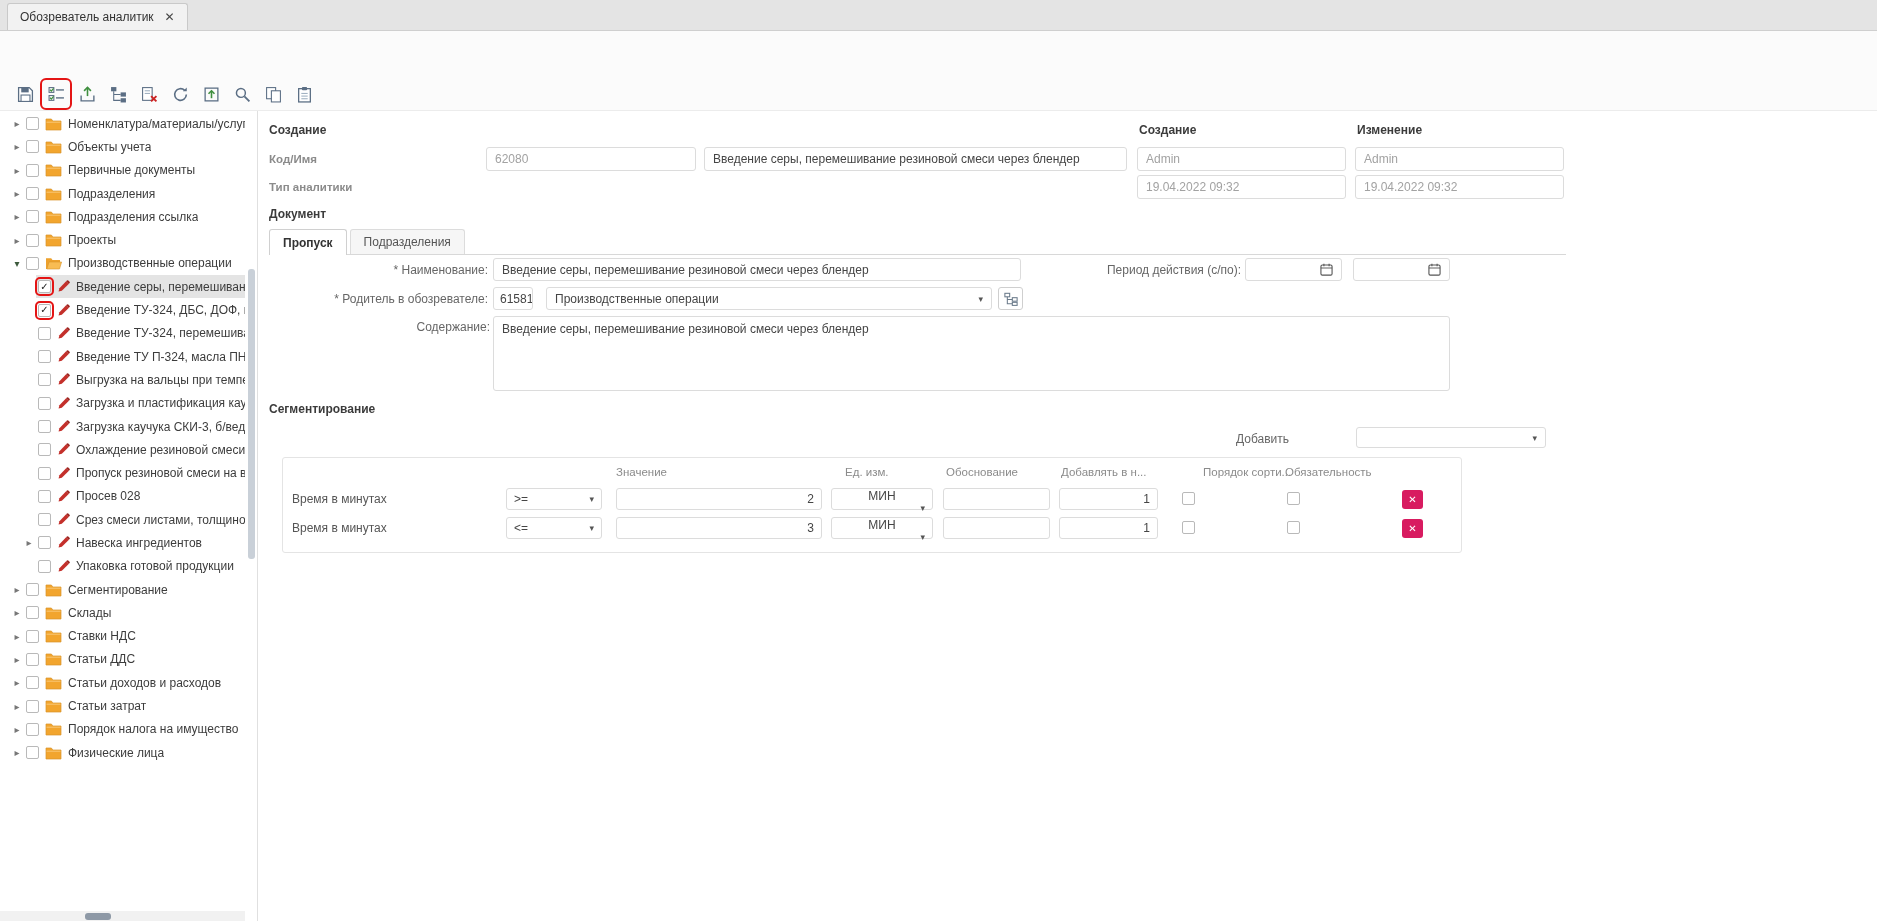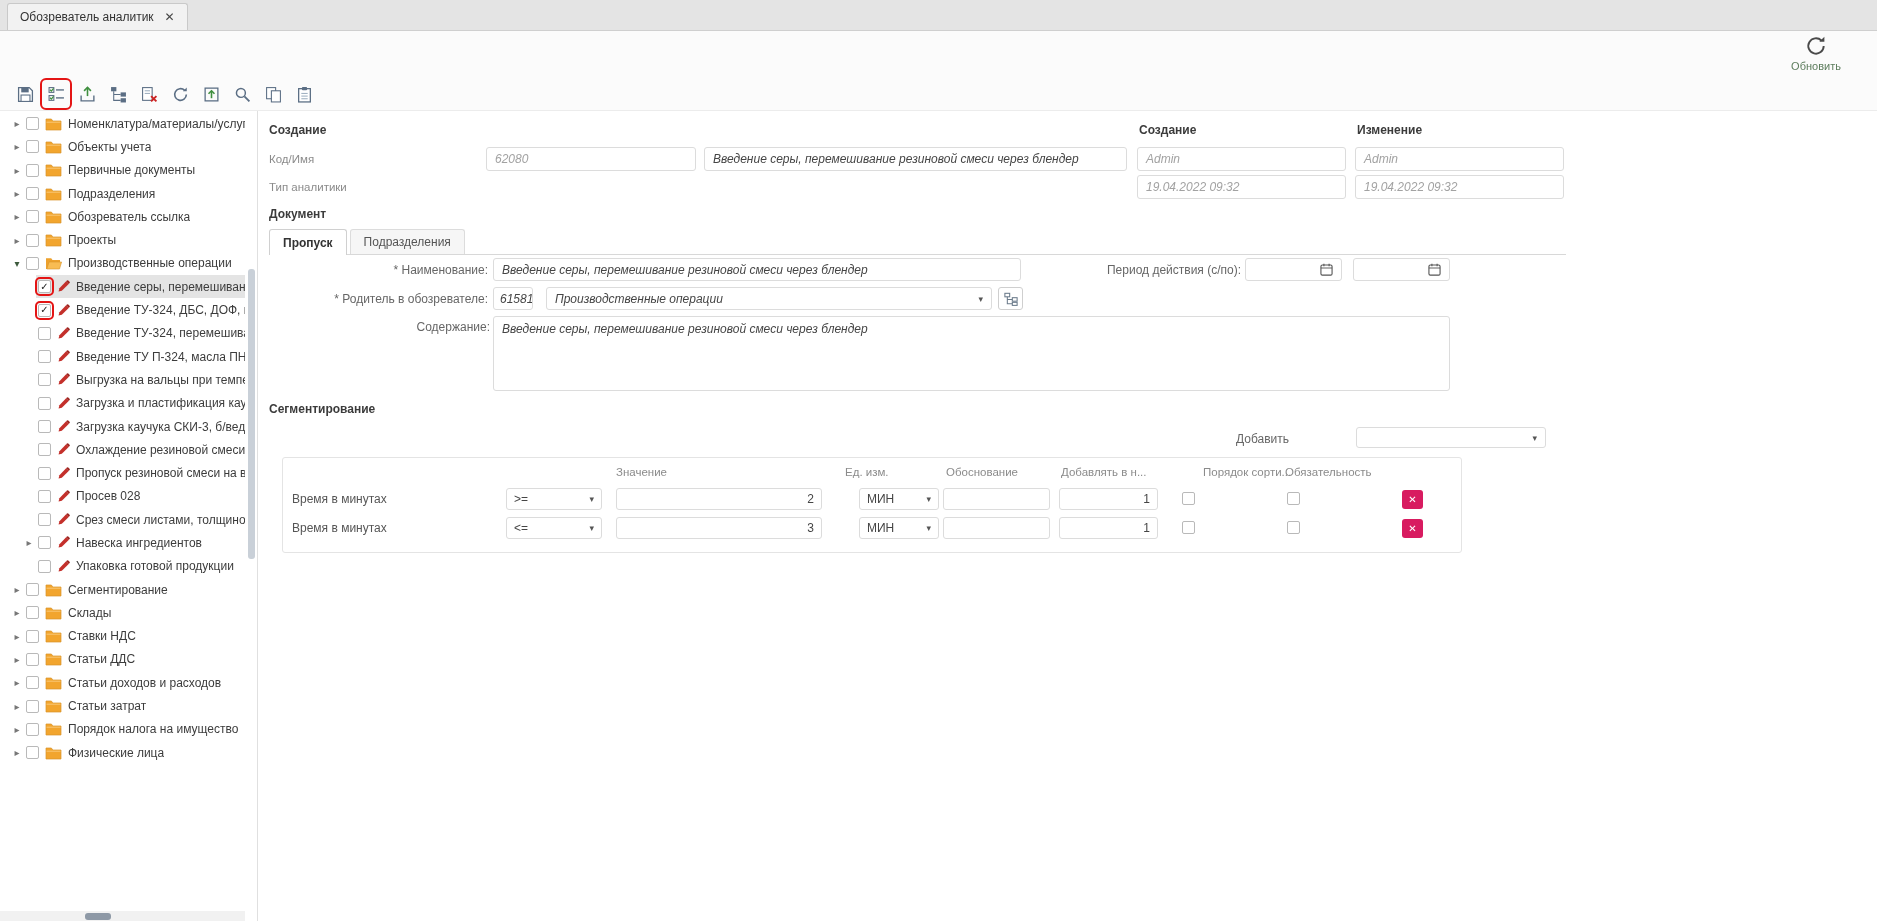--- a/index.html
+++ b/index.html
@@ -36,23 +36,23 @@
   .ticon { flex-shrink:0; display:flex; }
   .tlabel { white-space:nowrap; overflow:hidden; color:#3c3c3c; }
   .cb { width:13px; height:13px; border:1px solid #b9b9b9; border-radius:2px; background:#fff; display:inline-flex; align-items:center; justify-content:center; font-size:10px; line-height:12px; color:#222; cursor:pointer; flex-shrink:0; }
   .vscroll { position:absolute; right:2px; top:158px; width:7px; height:290px; background:#c9d0d8; border-radius:3px; cursor:pointer; }
   .hscroll { position:absolute; left:0; right:12px; bottom:0; height:10px; background:#f1f1f1; }
   .hthumb { position:absolute; left:85px; top:1.5px; width:26px; height:7px; background:#8e99a6; border-radius:3px; cursor:pointer; }
 
   
   .main { position:absolute; left:259px; top:0; right:0; bottom:0; background:#fff; }
   .sec { position:absolute; font-weight:700; color:#3b3b3b; font-size:12px; }
-  .lbl { position:absolute; color:#8b8b8b; font-size:11.5px; }
+  .lbl { position:absolute; color:#8b8b8b; font-size:11.5px;font-weight:bold; }
   .flbl { position:absolute; color:#666; font-size:12px; text-align:right; white-space:nowrap; }
-  .fld { position:absolute; height:24px; border:1px solid #dcdcdc; border-radius:3px; background:#fff; display:flex; align-items:center; padding:0 8px; font-size:12px; color:#454545; overflow:hidden; white-space:nowrap; cursor:text;font-style:italic; }
+  .fld { position:absolute; height:24px; border:1px solid #dcdcdc; border-radius:3px; background:#fff; display:flex; align-items:center; padding:0 8px; font-size:12px; color:#454545; overflow:hidden; white-space:nowrap; cursor:text; }
   .fld.ro { color:#a2a2a2; }
   .fld.ed { height:23px; }
   .fld.date { justify-content:flex-end; cursor:pointer; }
   .fld.area { align-items:flex-start; padding-top:5px; }
   .fld.sel { cursor:pointer; }
   .chev { margin-left:auto; font-size:9px; color:#555; padding-left:6px; }
   .treebtn { position:absolute; width:25px; height:23px; border:1px solid #cfcfcf; border-radius:3px; background:#fff; display:flex; align-items:center; justify-content:center; cursor:pointer; }
 
   .tabs { position:absolute; display:flex; border-bottom:1px solid #d8d8d8; height:27px; align-items:flex-end; }
   .dtab { height:25px; line-height:25px; padding:0 13px; border:1px solid #dcdcdc; border-bottom:none; border-radius:3px 3px 0 0; background:#f6f6f6; color:#555; margin-right:3px; cursor:pointer; }
@@ -60,48 +60,39 @@
 
   .chars-table { position:absolute; border:1px solid #e4e4e4; border-radius:3px; background:#fff; }
   .th { position:absolute; top:8px; color:#8b8b8b; font-size:11.5px; white-space:nowrap; }
   .ct-row { position:absolute; left:0; width:100%; height:24px; }
   .c-name { position:absolute; left:9px; top:4px; color:#555; }
   .ctrl { position:absolute; top:0; height:22px; border:1px solid #dcdcdc; border-radius:3px; background:#fff; display:flex; align-items:center; padding:0 7px; font-size:12px; color:#454545; }
   .ctrl.num { justify-content:flex-end; }
   .ctrl.sel { justify-content:space-between; cursor:pointer; }
   .c-op { left:223px; width:96px; }
   .c-val { left:333px; width:206px; }
-  .c-unit { left:576px; width:80px; }
+  .c-unit { left:548px; width:102px;flex-direction:column; }
   .c-just { left:660px; width:107px; }
   .c-addn { left:776px; width:99px; }
   .c-cb1 { position:absolute; left:899px; top:4px; }
   .c-cb2 { position:absolute; left:1004px; top:4px; }
   .del-btn { position:absolute; left:1119px; top:2px; width:21px; height:19px; background:#d81b60; color:#fff; border-radius:3px; display:flex; align-items:center; justify-content:center; font-size:10px; font-weight:700; cursor:pointer; }
 </style>
 </head>
 <body>
 
 <div class="page">
 
   <div class="tabbar">
     <div class="tab">
       <span>Обозреватель аналитик</span>
       <span class="tab-close">✕</span>
     </div>
   </div>
 
-  <div class="topstrip">
-    <div class="refresh-box">
-      <svg width="22" height="22" viewBox="0 0 20 20">
-          <path d="M17 10a7 7 0 1 1-2.1-5" fill="none" stroke="#4a4a4a" stroke-width="1.7"></path>
-          <path d="M17.6 1.6v4.6h-4.6z" fill="#4a4a4a"></path>
-        </svg>
-      <span class="refresh-label">Обновить</span>
-    </div>
-  </div>
 
   <div class="toolbar">
     <button class="tbtn">
         <svg width="17" height="17" viewBox="0 0 16 16">
           <path d="M1.5 1.5h10l3 3v10h-13z" fill="#fff" stroke="#5b6e84" stroke-width="1.2"></path>
           <rect x="4" y="1.5" width="7" height="4.5" fill="#5b6e84"></rect>
           <rect x="3.8" y="8.5" width="8.4" height="6" fill="#fff" stroke="#5b6e84"></rect>
         </svg>
       </button>
     <button class="tbtn annotated">
@@ -232,21 +223,21 @@
           <div class="tree-row level-0">
             <span class="exp">▸</span>
             <span class="row-inner">
               <span class="cb"></span>
               <span class="ticon">
                 <svg width="17" height="14" viewBox="0 0 17 14">
                   <path d="M1 2h5.4l1.4 2H16v9H1z" fill="#f2a52e" stroke="#d8942a" stroke-width="0.7"></path>
                   <path d="M1.5 5.2h14" stroke="#fdd28a" stroke-width="0.8"></path>
                 </svg>
               </span>
-              <span class="tlabel">Обозреватель ссылка</span>
+              <span class="tlabel">Подразделения ссылка</span>
             </span>
           </div>
           <div class="tree-row level-0">
             <span class="exp">▸</span>
             <span class="row-inner">
               <span class="cb"></span>
               <span class="ticon">
                 <svg width="17" height="14" viewBox="0 0 17 14">
                   <path d="M1 2h5.4l1.4 2H16v9H1z" fill="#f2a52e" stroke="#d8942a" stroke-width="0.7"></path>
                   <path d="M1.5 5.2h14" stroke="#fdd28a" stroke-width="0.8"></path>

